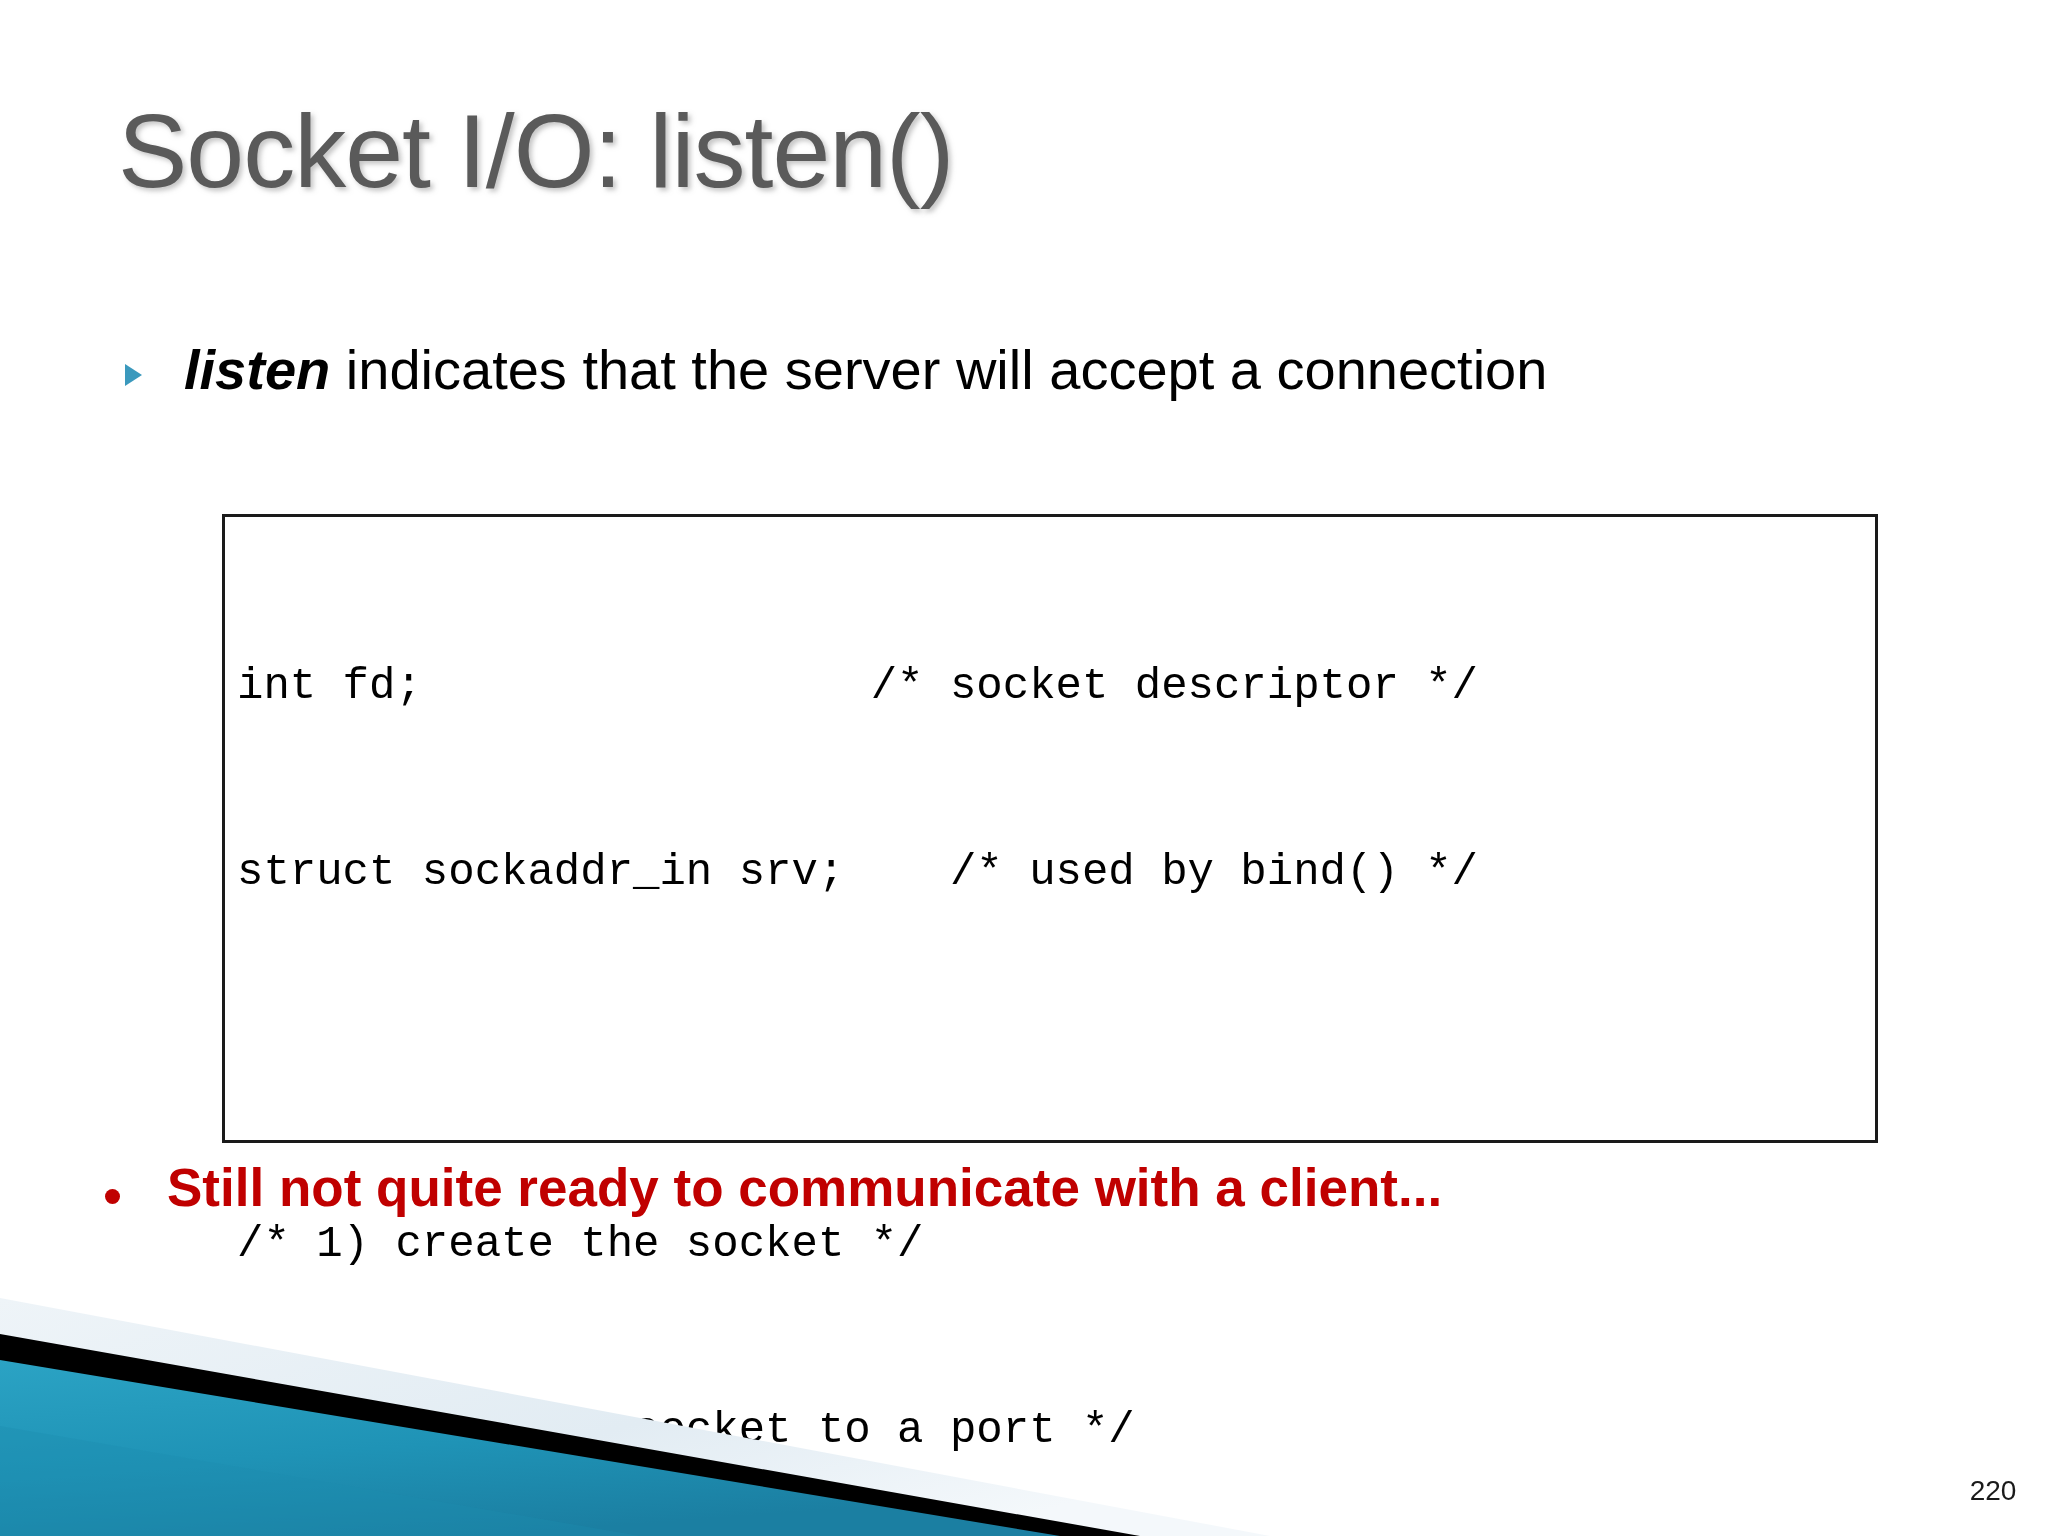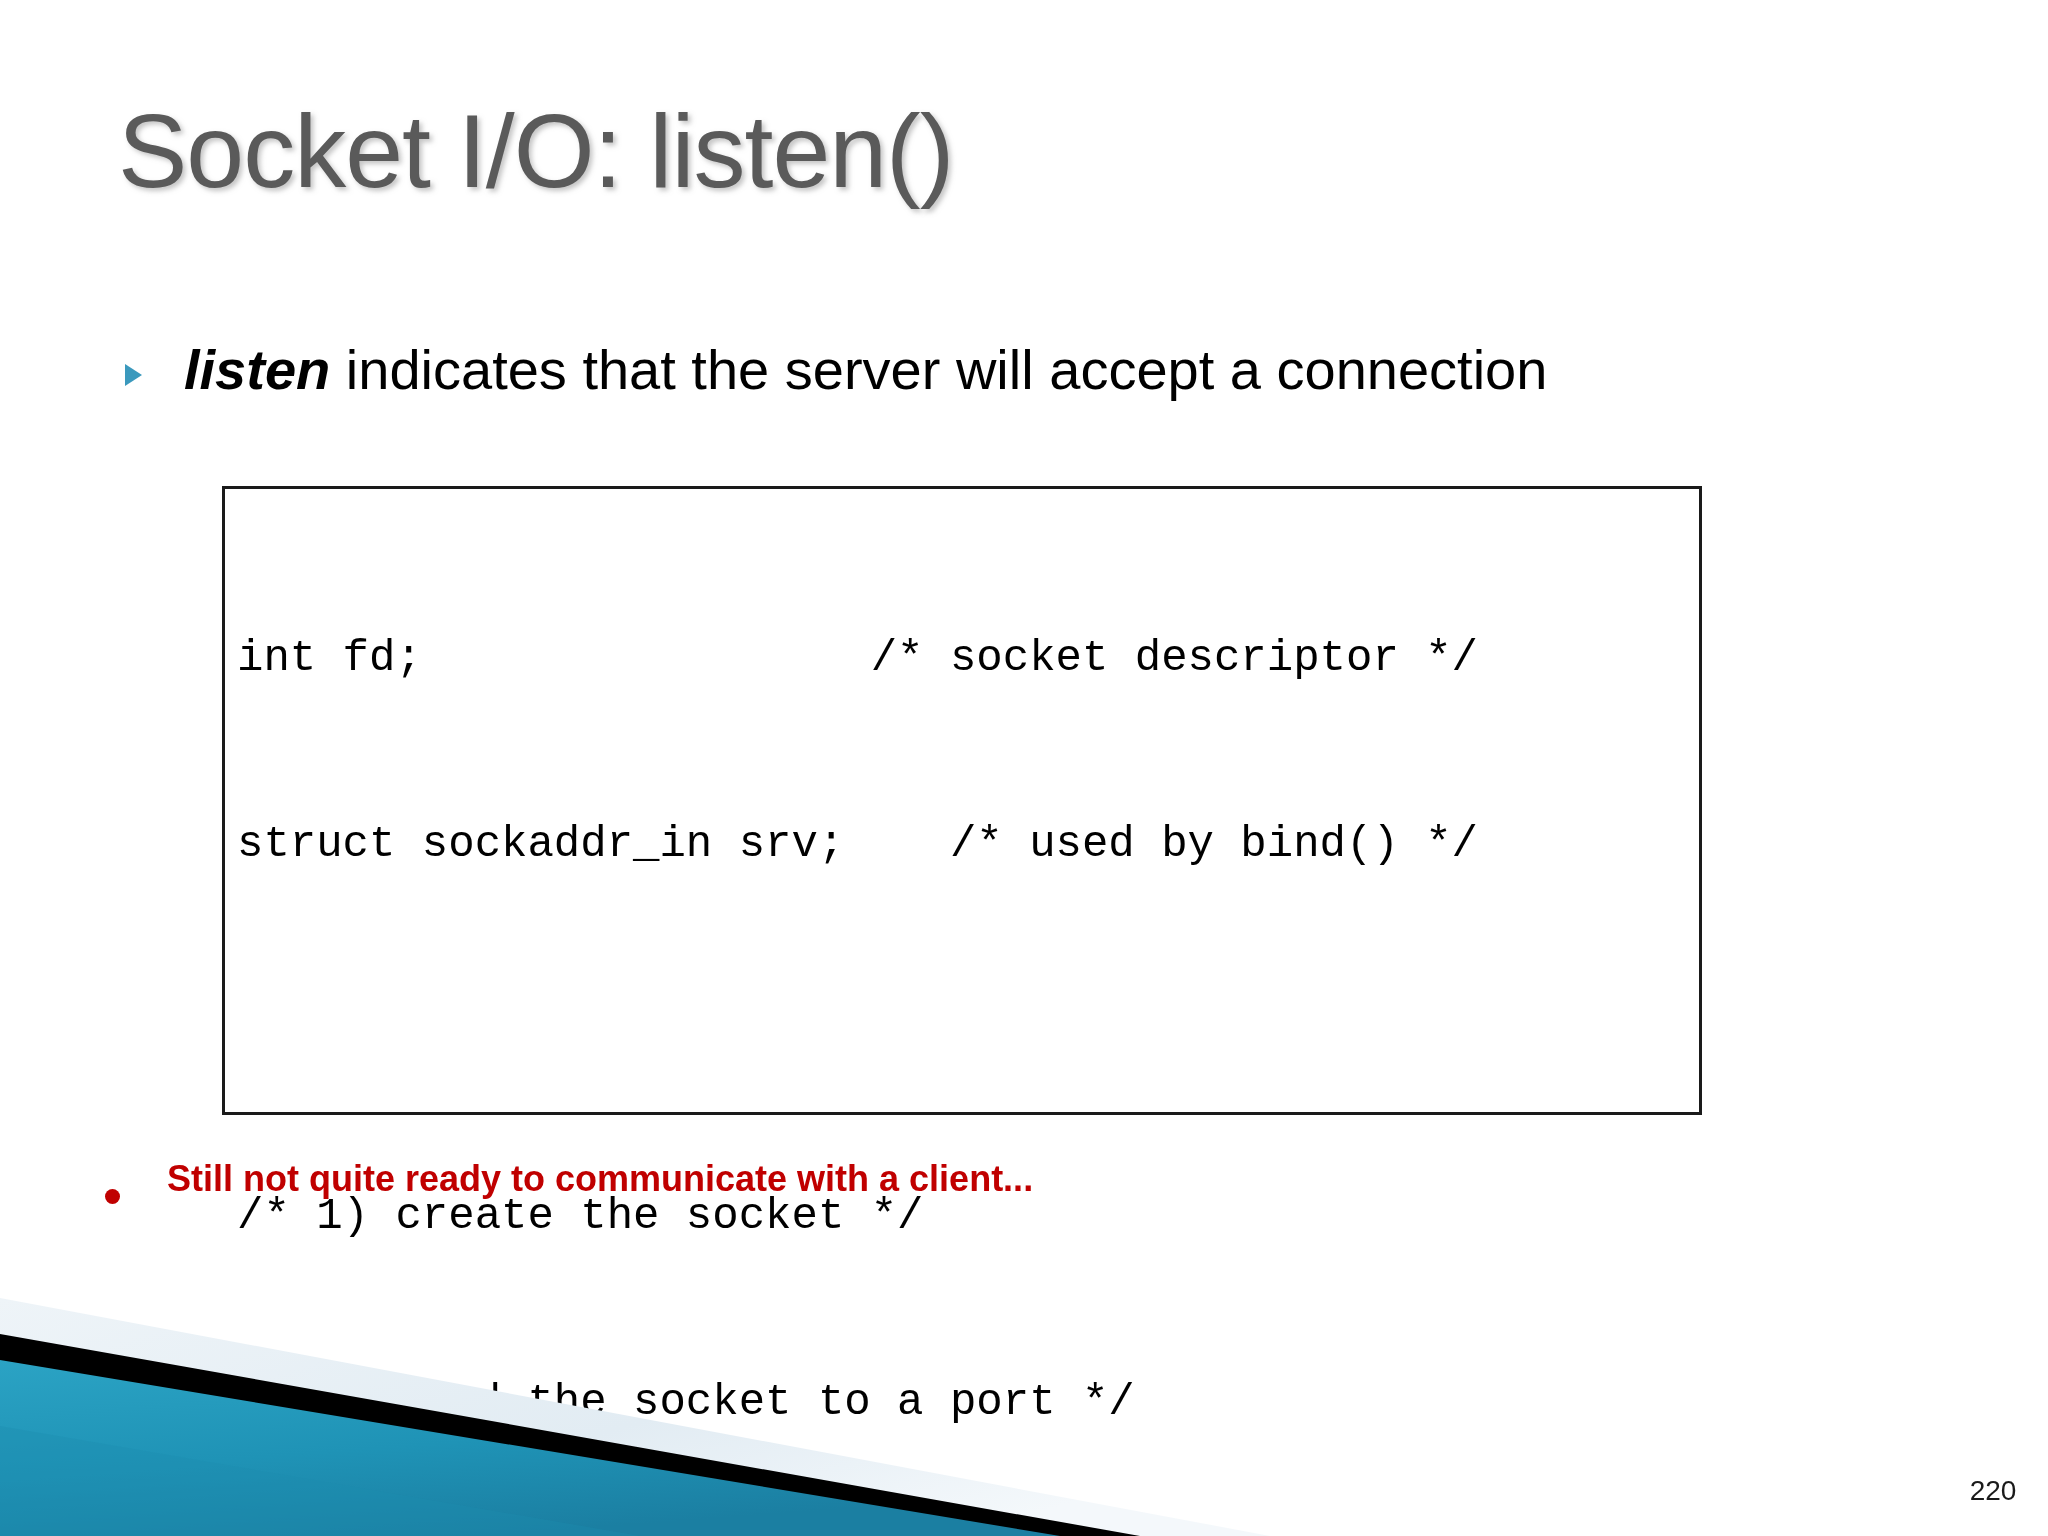--- a/index.html
+++ b/index.html
@@ -64,22 +64,22 @@
   }
   #bullet-text-1 .kw-italic {
     font-style: italic;
     font-weight: bold;
   }
 
   
   #code-box {
     position: absolute;
     left: 222px;
-    top: 486px;
-    width: 1480px;
+    top: 514px;
+    width: 1656px;
     height: 629px;
     border: 3px solid #1a1a1a;
     box-sizing: border-box;
     background: #ffffff;
   }
   #code-lines {
     position: absolute;
     left: 12px;
     top: 14px;
     right: 0;
@@ -106,21 +106,21 @@
     width: 15px;
     height: 15px;
     border-radius: 50%;
     background: #c00000;
     margin-top: 31px;
     margin-right: 47px;
     flex: none;
   }
   #bullet-text-2 {
     font-family: "Liberation Sans", sans-serif;
-    font-size: 36px;
+    font-size: 53px;
     font-weight: bold;
     color: #c00000;
     white-space: nowrap;
     line-height: 1.15;
   }
 
   
   #corner-graphic {
     position: absolute;
     left: 0;

